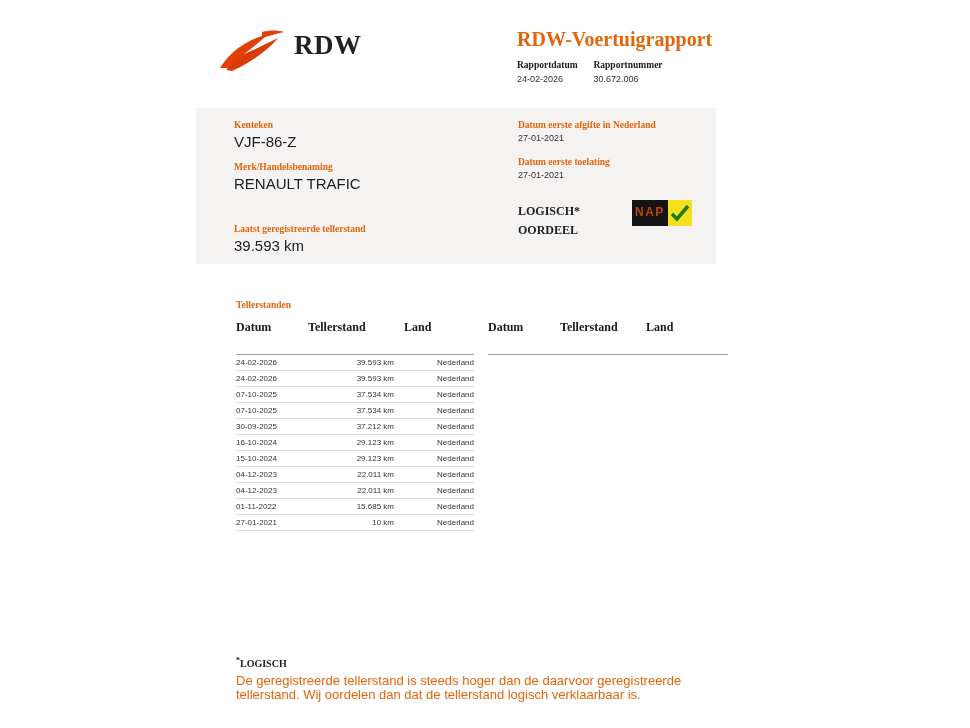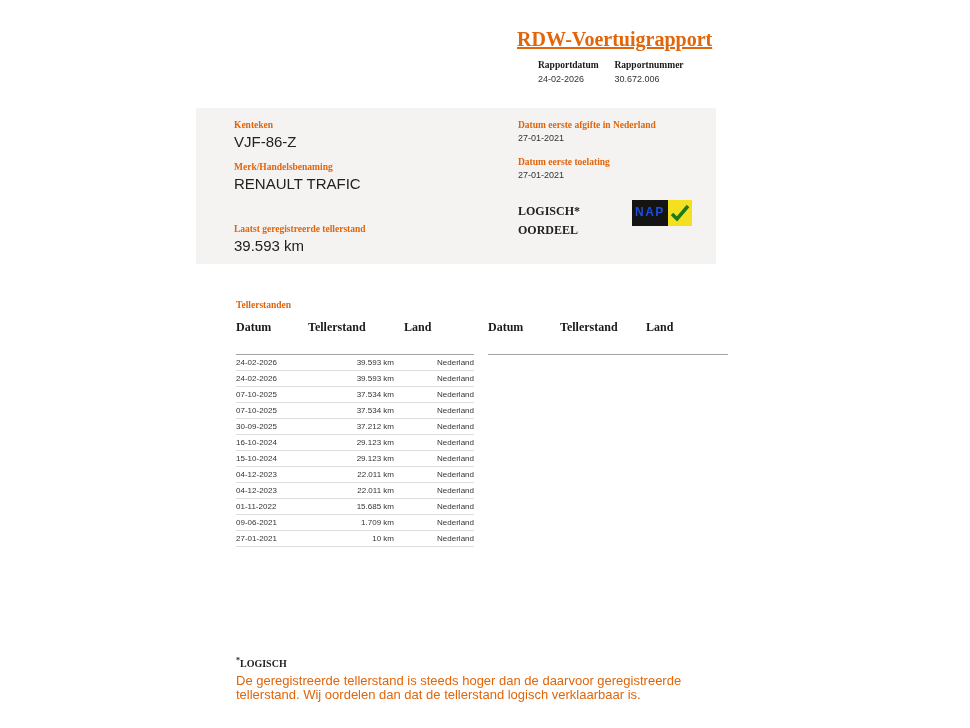--- a/index.html
+++ b/index.html
@@ -56,33 +56,32 @@
   }
   .report-title {
     position: absolute;
     left: 321px;
     top: 18px;
     font-size: 20px;
     font-weight: bold;
     color: #e1650a;
     font-family: "Liberation Serif", serif;
     white-space: nowrap;
-    text-decoration: underline;
   }
   .meta-row {
     position: absolute;
     left: 321px;
     top: 50px;
     width: 240px;
   }
   .meta-col {
     display: inline-block;
     vertical-align: top;
   }
-  .meta-col.c1 { width: 72px; margin-left: 21px; }
+  .meta-col.c1 { width: 72px; }
   .meta-label {
     font-size: 9.5px;
     font-weight: bold;
     color: #1a1a1a;
     font-family: "Liberation Serif", serif;
     white-space: nowrap;
   }
   .meta-value {
     font-size: 9px;
     color: #333333;
@@ -158,21 +157,21 @@
     position: absolute;
     left: 0; top: 0;
     width: 36px; height: 26px;
     background: #141414;
   }
   .nap .nap-letters {
     position: absolute;
     left: 3px; top: 5px;
     font-size: 12px;
     font-weight: bold;
-    color: #1d4ed8;
+    color: #c2410c;
     letter-spacing: 1.5px;
     font-family: "Liberation Sans", sans-serif;
   }
   .nap .nap-yellow {
     position: absolute;
     left: 36px; top: 0;
     width: 24px; height: 26px;
     background: #f4e01e;
   }
   .nap .nap-check {
@@ -262,20 +261,30 @@
     color: #e1650a;
     line-height: 14px;
   }
 </style>
 </head>
 <body>
 
 <div class="page">
 
   <div class="header">
+    <div class="logo-wrap">
+      <div class="logo-mark">
+        <svg width="72" height="44" viewBox="0 0 72 44">
+          <path d="M4 40 C14 24, 30 12, 52 6 C44 14, 36 20, 28 26 C38 22, 50 16, 62 10 C52 22, 38 32, 22 40 Z" fill="#e1400a"></path>
+          <path d="M10 42 C22 30, 40 20, 60 12 C48 24, 32 36, 16 43 Z" fill="#d93c08"></path>
+          <path d="M46 4 C54 2, 62 2, 68 4 C60 6, 52 8, 46 10 Z" fill="#e1400a"></path>
+        </svg>
+      </div>
+      <div class="logo-text">RDW</div>
+    </div>
 
     <div class="report-title">RDW-Voertuigrapport</div>
 
     <div class="meta-row">
       <div class="meta-col c1">
         <div class="meta-label">Rapportdatum</div>
         <div class="meta-value">24-02-2026</div>
       </div>
       <div class="meta-col">
         <div class="meta-label">Rapportnummer</div>
@@ -378,25 +387,20 @@
                 <td class="date">04-12-2023</td>
                 <td class="mileage">22.011 km</td>
                 <td class="land">Nederland</td>
               </tr>
               <tr>
                 <td class="date">01-11-2022</td>
                 <td class="mileage">15.685 km</td>
                 <td class="land">Nederland</td>
               </tr>
               <tr>
-                <td class="date">09-06-2021</td>
-                <td class="mileage">1.709 km</td>
-                <td class="land">Nederland</td>
-              </tr>
-              <tr>
                 <td class="date">27-01-2021</td>
                 <td class="mileage">10 km</td>
                 <td class="land">Nederland</td>
               </tr>
             </tbody>
         </table>
       </div>
       <div class="col-right">
         <table class="tellerstanden">
           <thead>

